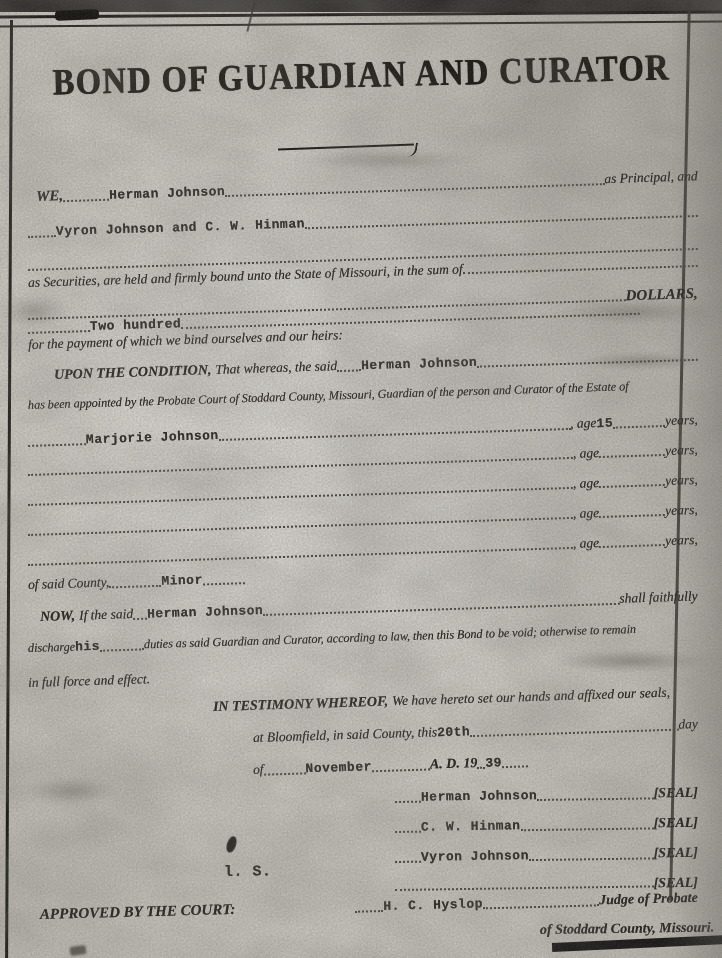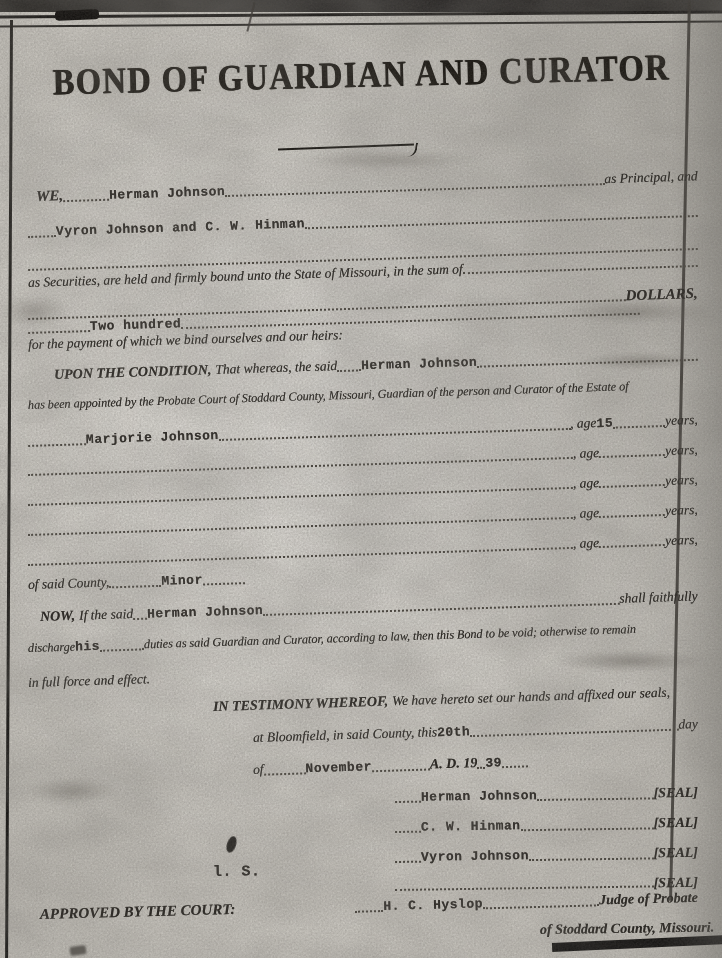--- a/index.html
+++ b/index.html
@@ -209,21 +209,21 @@
     <span class="lead w26"></span>
     <span class="typed">Vyron Johnson</span>
     <span class="lead"></span>
     <span class="form-b">[SEAL]</span>
   </div>
   <div class="row tl2" style="left:395px;top:878px;width:303px;height:16px;">
     <span class="lead"></span>
     <span class="form-b">[SEAL]</span>
   </div>
 
-  <div class="row tl2" style="left:213px;top:864px;">
+  <div class="row tl2" style="left:224px;top:864px;">
     <span class="typed" style="font-size:15px">l. S.</span>
   </div>
 
   <div class="row" style="left:40px;top:906px;width:658px;transform:rotate(-1.5deg);">
     <span class="form-b" style="font-size:15px">APPROVED BY THE COURT:</span>
     <span class="sp w120"></span>
     <span class="lead w28"></span>
     <span class="typed">H. C. Hyslop</span>
     <span class="lead"></span>
     <span class="form-b">Judge of Probate</span>

